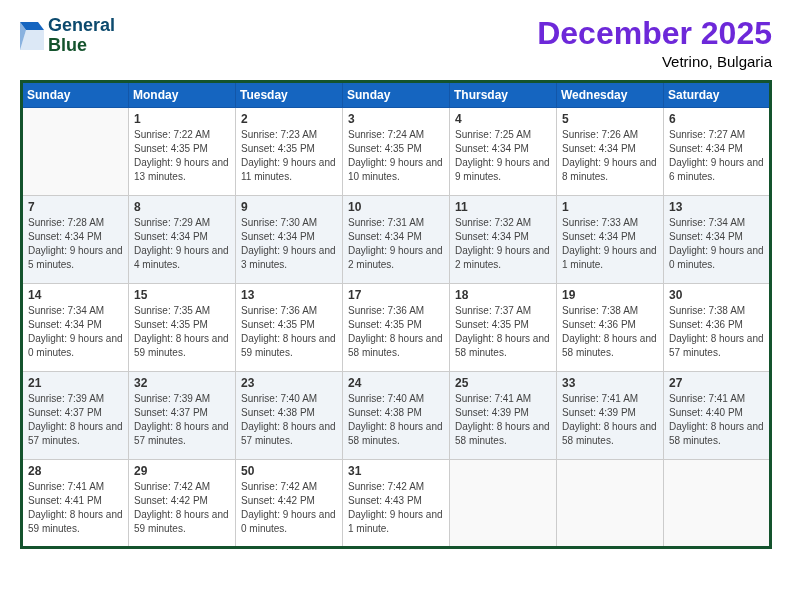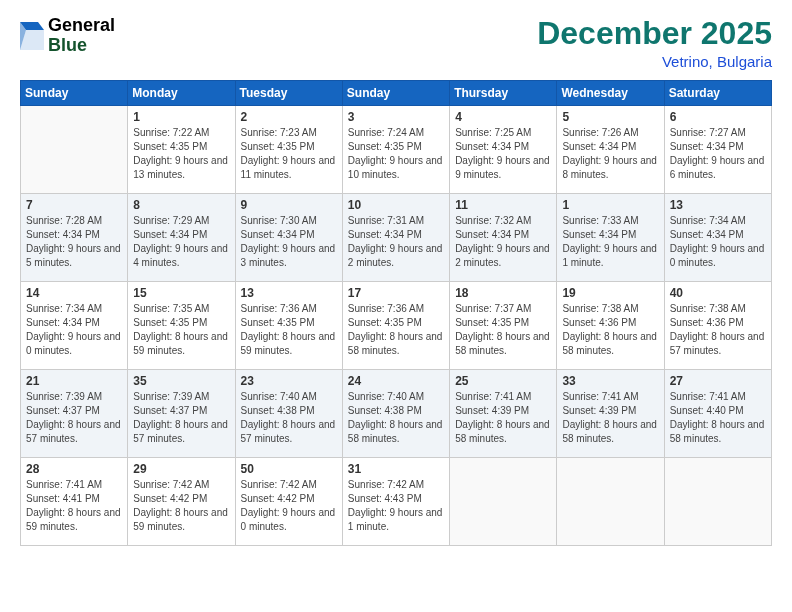--- a/index.html
+++ b/index.html
@@ -25,44 +25,44 @@
     .logo {
       display: flex;
       align-items: center;
       gap: 4px;
     }
     .logo-text {
       font-size: 18px;
       font-weight: bold;
       line-height: 1.1;
     }
-    .logo-general { color: #000000; }
+    .logo-general { color: #0c4a6e; }
     .logo-blue { color: #14532d; }
     .logo-icon {
       width: 24px;
       height: 28px;
     }
     .title-block {
       text-align: right;
     }
     .month-title {
       font-size: 32px;
       font-weight: bold;
-      color: #0f766e;
+      color: #6d28d9;
       line-height: 1.1;
     }
     .location {
       font-size: 15px;
-      color: #1d4ed8;
+      color: #000000;
       margin-top: 2px;
     }
     .calendar {
       width: 100%;
       border-collapse: collapse;
-      border: 1px solid #14532d;
+      border: 3px solid #14532d;
     }
     .calendar th {
       background: #1565c0;
       color: #fff;
       font-size: 12px;
       font-weight: bold;
       padding: 5px 4px;
       text-align: left;
       border: 1px solid #1256a8;
     }
@@ -204,31 +204,31 @@
           </td>
           <td>
             <div class="day-number">18</div>
             <div class="day-info">Sunrise: 7:37 AM<br>Sunset: 4:35 PM<br>Daylight: 8 hours and 58 minutes.</div>
           </td>
           <td>
             <div class="day-number">19</div>
             <div class="day-info">Sunrise: 7:38 AM<br>Sunset: 4:36 PM<br>Daylight: 8 hours and 58 minutes.</div>
           </td>
           <td>
-            <div class="day-number">40</div>
+            <div class="day-number">30</div>
             <div class="day-info">Sunrise: 7:38 AM<br>Sunset: 4:36 PM<br>Daylight: 8 hours and 57 minutes.</div>
           </td>
         </tr>
         <tr class="row-shaded">
           <td>
             <div class="day-number">21</div>
             <div class="day-info">Sunrise: 7:39 AM<br>Sunset: 4:37 PM<br>Daylight: 8 hours and 57 minutes.</div>
           </td>
           <td>
-            <div class="day-number">35</div>
+            <div class="day-number">32</div>
             <div class="day-info">Sunrise: 7:39 AM<br>Sunset: 4:37 PM<br>Daylight: 8 hours and 57 minutes.</div>
           </td>
           <td>
             <div class="day-number">23</div>
             <div class="day-info">Sunrise: 7:40 AM<br>Sunset: 4:38 PM<br>Daylight: 8 hours and 57 minutes.</div>
           </td>
           <td>
             <div class="day-number">24</div>
             <div class="day-info">Sunrise: 7:40 AM<br>Sunset: 4:38 PM<br>Daylight: 8 hours and 58 minutes.</div>
           </td>

